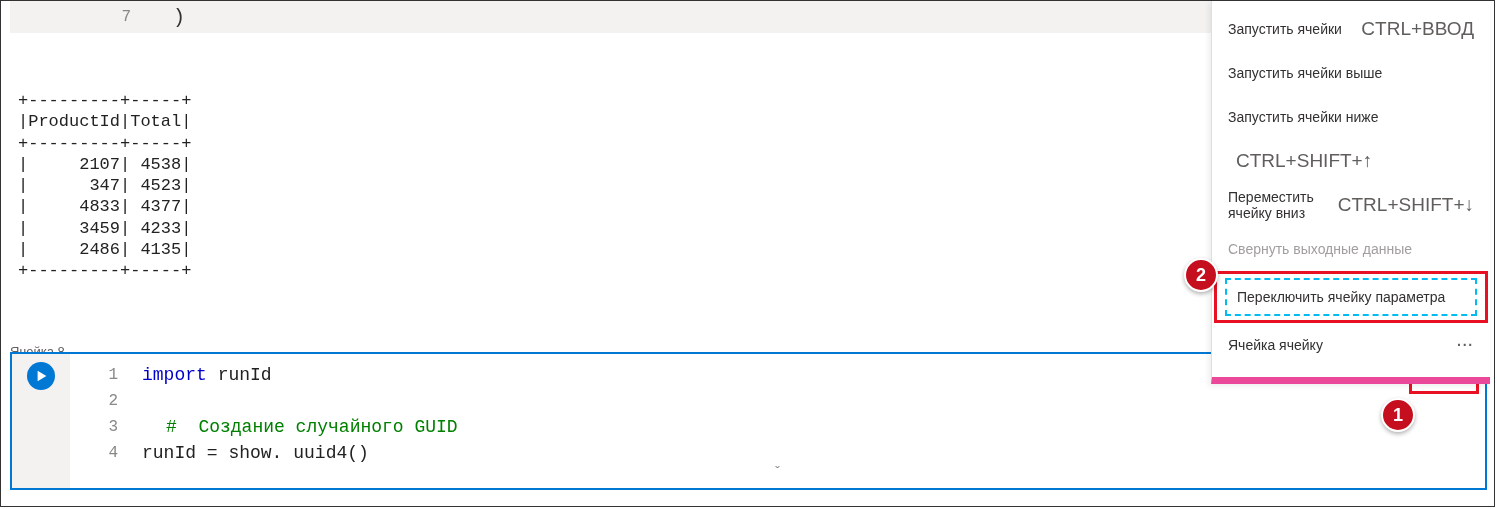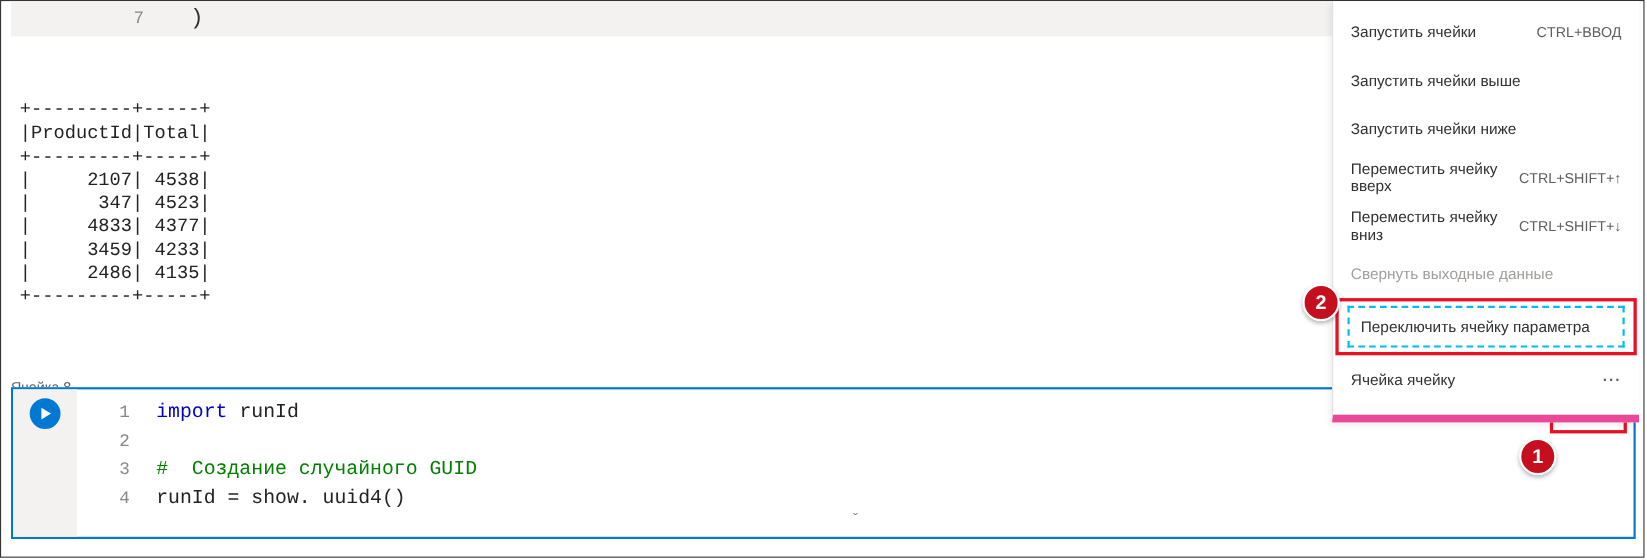--- a/index.html
+++ b/index.html
@@ -115,21 +115,21 @@
     width: 72px;
     text-align: right;
     color: #8a8886;
     font-size: 16px;
     padding-right: 24px;
   }
   .code-line .txt {
     white-space: pre;
   }
   .kw { color: #0000cc; }
-  .comment { color: #008000; }
+  .comment { color: #008000; margin-left: 24px; }
   .ident { color: #222; }
 
   .chevron-down {
     position: absolute;
     bottom: 2px;
     left: 50%;
     transform: translateX(-50%);
     color: #8a8886;
     font-size: 14px;
   }
@@ -169,21 +169,21 @@
     height: 44px;
     padding: 0 16px;
     display: flex;
     align-items: center;
     justify-content: space-between;
     font-size: 14px;
     color: #323130;
     cursor: pointer;
   }
   .menu-item.disabled { color: #a19f9d; cursor: default; }
-  .menu-item .shortcut { color: #605e5c; font-size: 13px; margin-left: 8px; white-space: nowrap; }
+  .menu-item .shortcut { color: #605e5c; font-size: 19px; margin-left: 8px; white-space: nowrap; }
   .menu-item.highlighted {
     margin: 0 8px;
     border: 2px dashed #00bcf2;
     height: 38px;
     padding: 0 10px;
     align-items: center;
   }
   .menu-item .ellipsis-small {
     color: #605e5c;
     font-weight: bold;
@@ -271,21 +271,20 @@
       <span>Запустить ячейки</span>
       <span class="shortcut">CTRL+ВВОД</span>
     </div>
     <div class="menu-item">
       <span>Запустить ячейки выше</span>
     </div>
     <div class="menu-item">
       <span>Запустить ячейки ниже</span>
     </div>
     <div class="menu-item">
-      <span>Переместить ячейку вверх</span>
       <span class="shortcut">CTRL+SHIFT+↑</span>
     </div>
     <div class="menu-item">
       <span>Переместить ячейку вниз</span>
       <span class="shortcut">CTRL+SHIFT+↓</span>
     </div>
     <div class="menu-item disabled">
       <span>Свернуть выходные данные</span>
     </div>
     <div class="menu-highlight-wrap">

